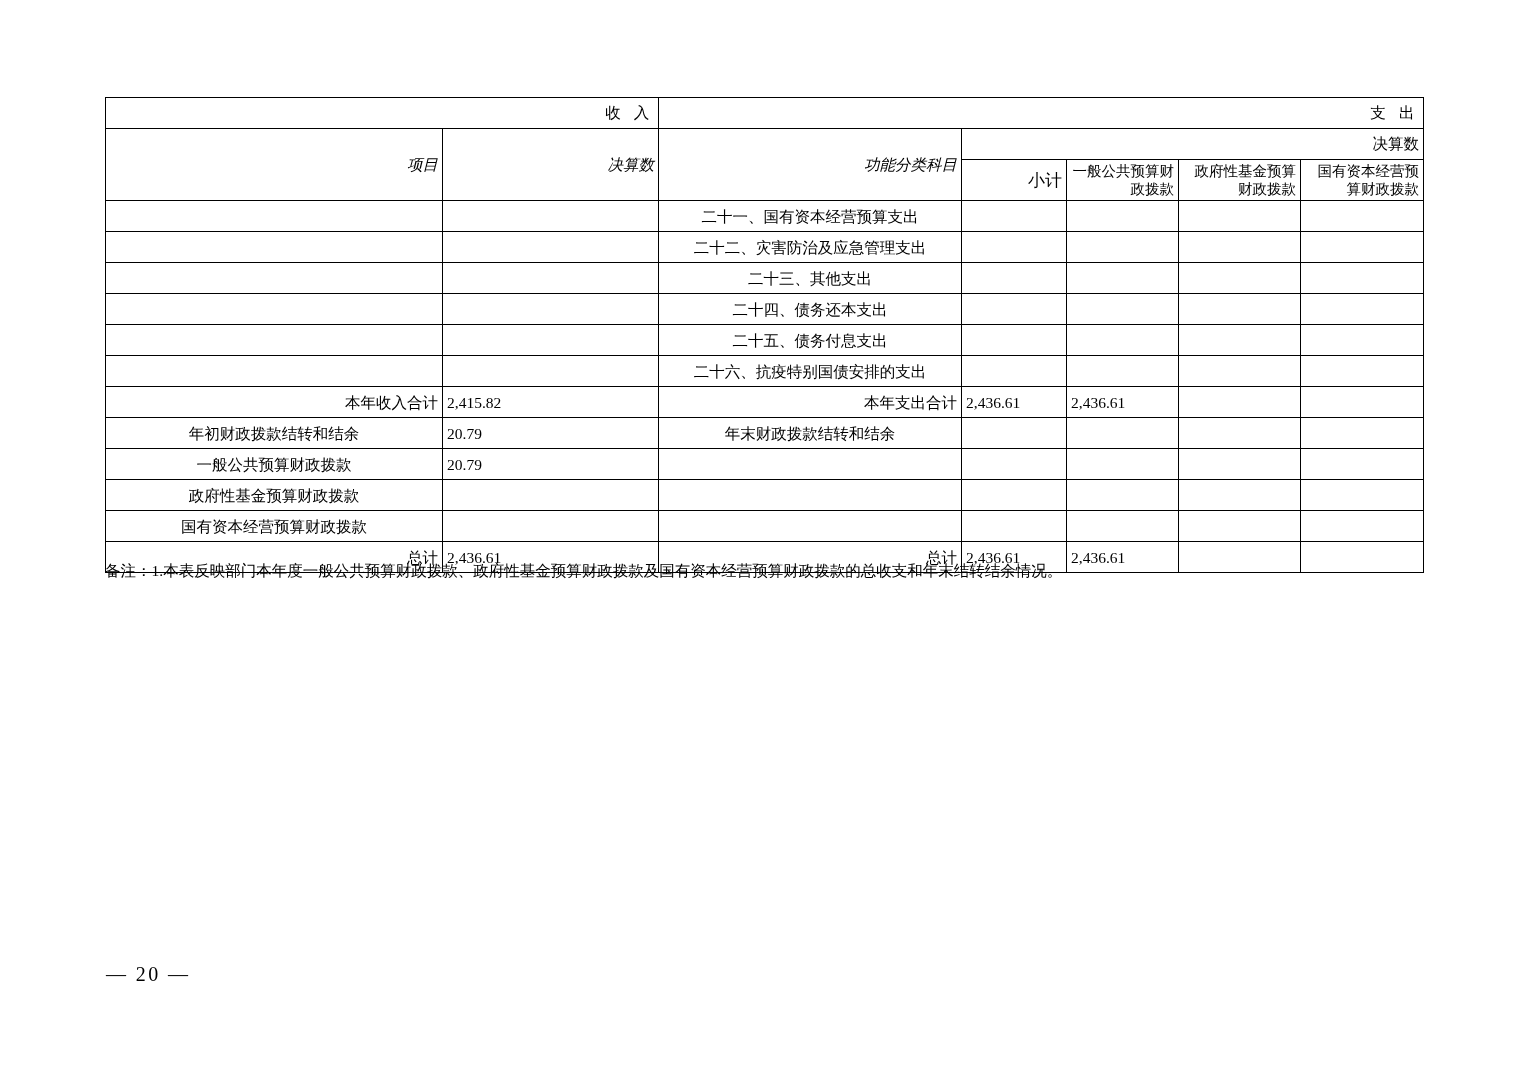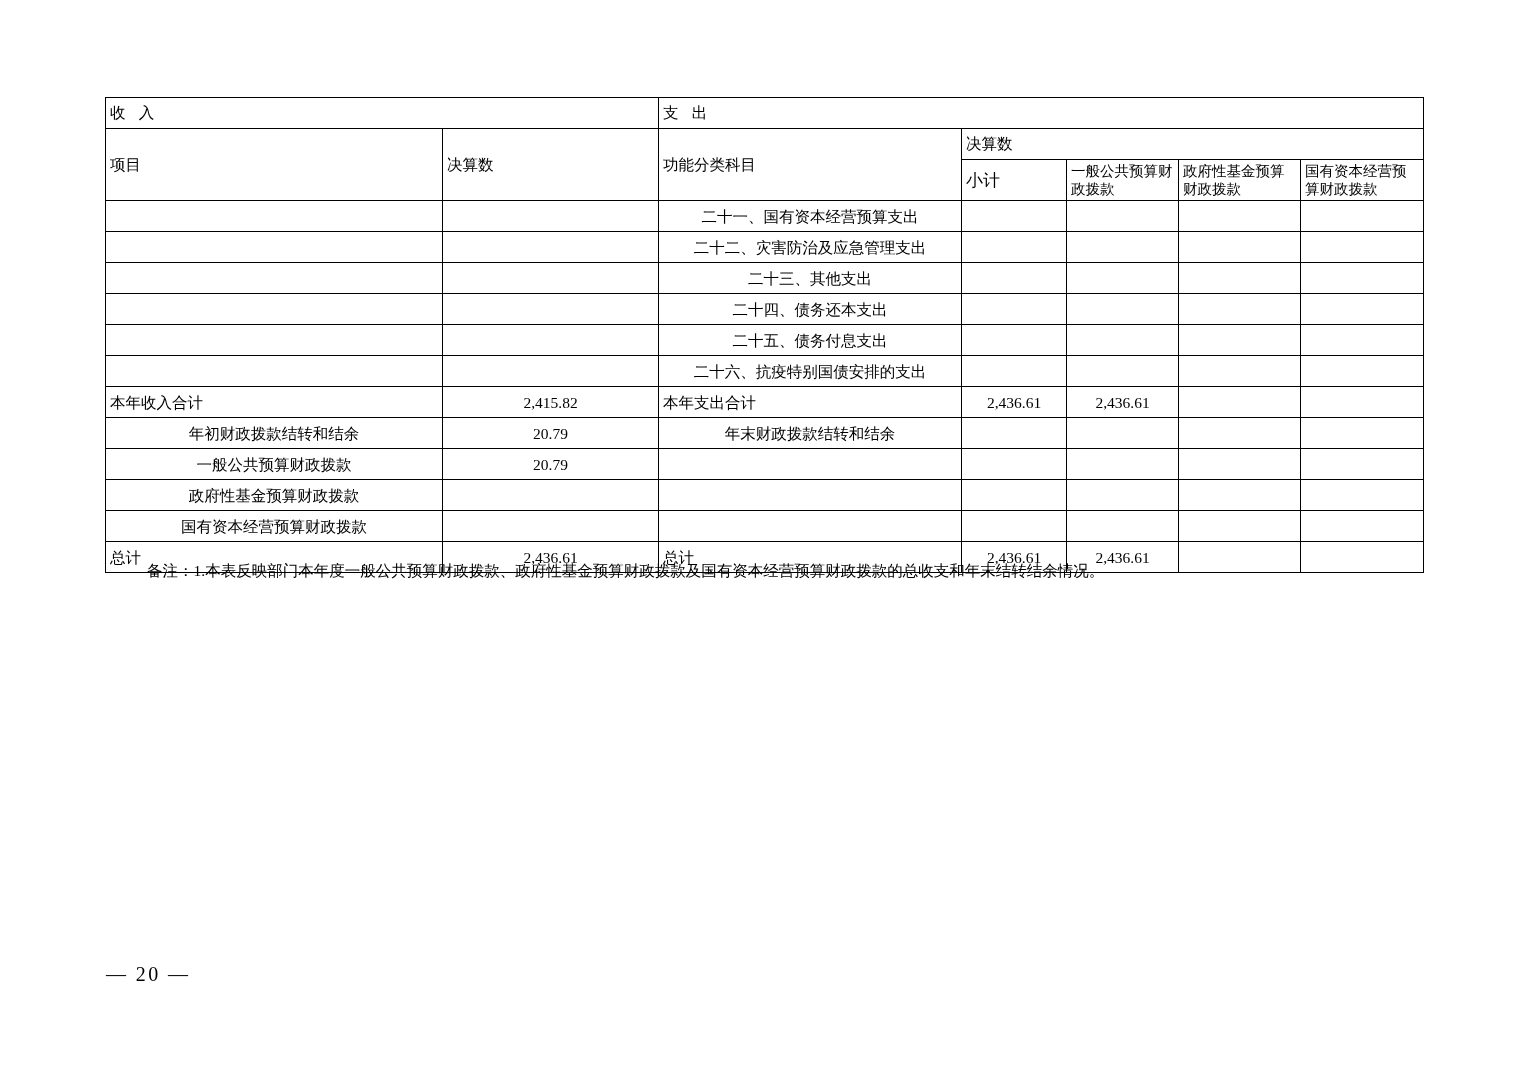--- a/index.html
+++ b/index.html
@@ -32,37 +32,36 @@
     font-size: 15.5px;
   }
   table.fin td, table.fin th {
     border: 1px solid #000000;
     padding: 2px 4px;
     vertical-align: middle;
     font-weight: normal;
     line-height: 1.25;
     height: 26px;
   }
-  .c-center { text-align: left; }
-  .c-right  { text-align: center; padding-right: 6px; margin-top: 23px; }
+  .c-center { text-align: right; }
+  .c-right  { text-align: left; padding-right: 6px; margin-top: 23px; }
   .c-left   { text-align: center; padding-left: 4px; }
   .bold { font-weight: bold; }
   .hdr-wide { letter-spacing: 0.30em; }
-  .tall { height: 78px; }
+  .tall { height: 78px; font-style: italic; }
   .sub-hdr { height: 52px; font-size: 17px; }
   .sub-hdr-small { height: 52px; font-size: 14.5px; line-height: 1.15; }
   .indent1 { padding-left: 22px; }
   .notes {
     position: absolute;
     left: 105px;
     top: 557px;
     width: 1330px;
     font-size: 15.5px;
     line-height: 1.85;
-    margin-left: 42px;
   }
   .notes .n2 { padding-left: 26px; }
   .pagefoot {
     position: absolute;
     left: 106px;
     top: 963px;
     font-size: 20px;
     letter-spacing: 0.12em;
   }
 </style>

